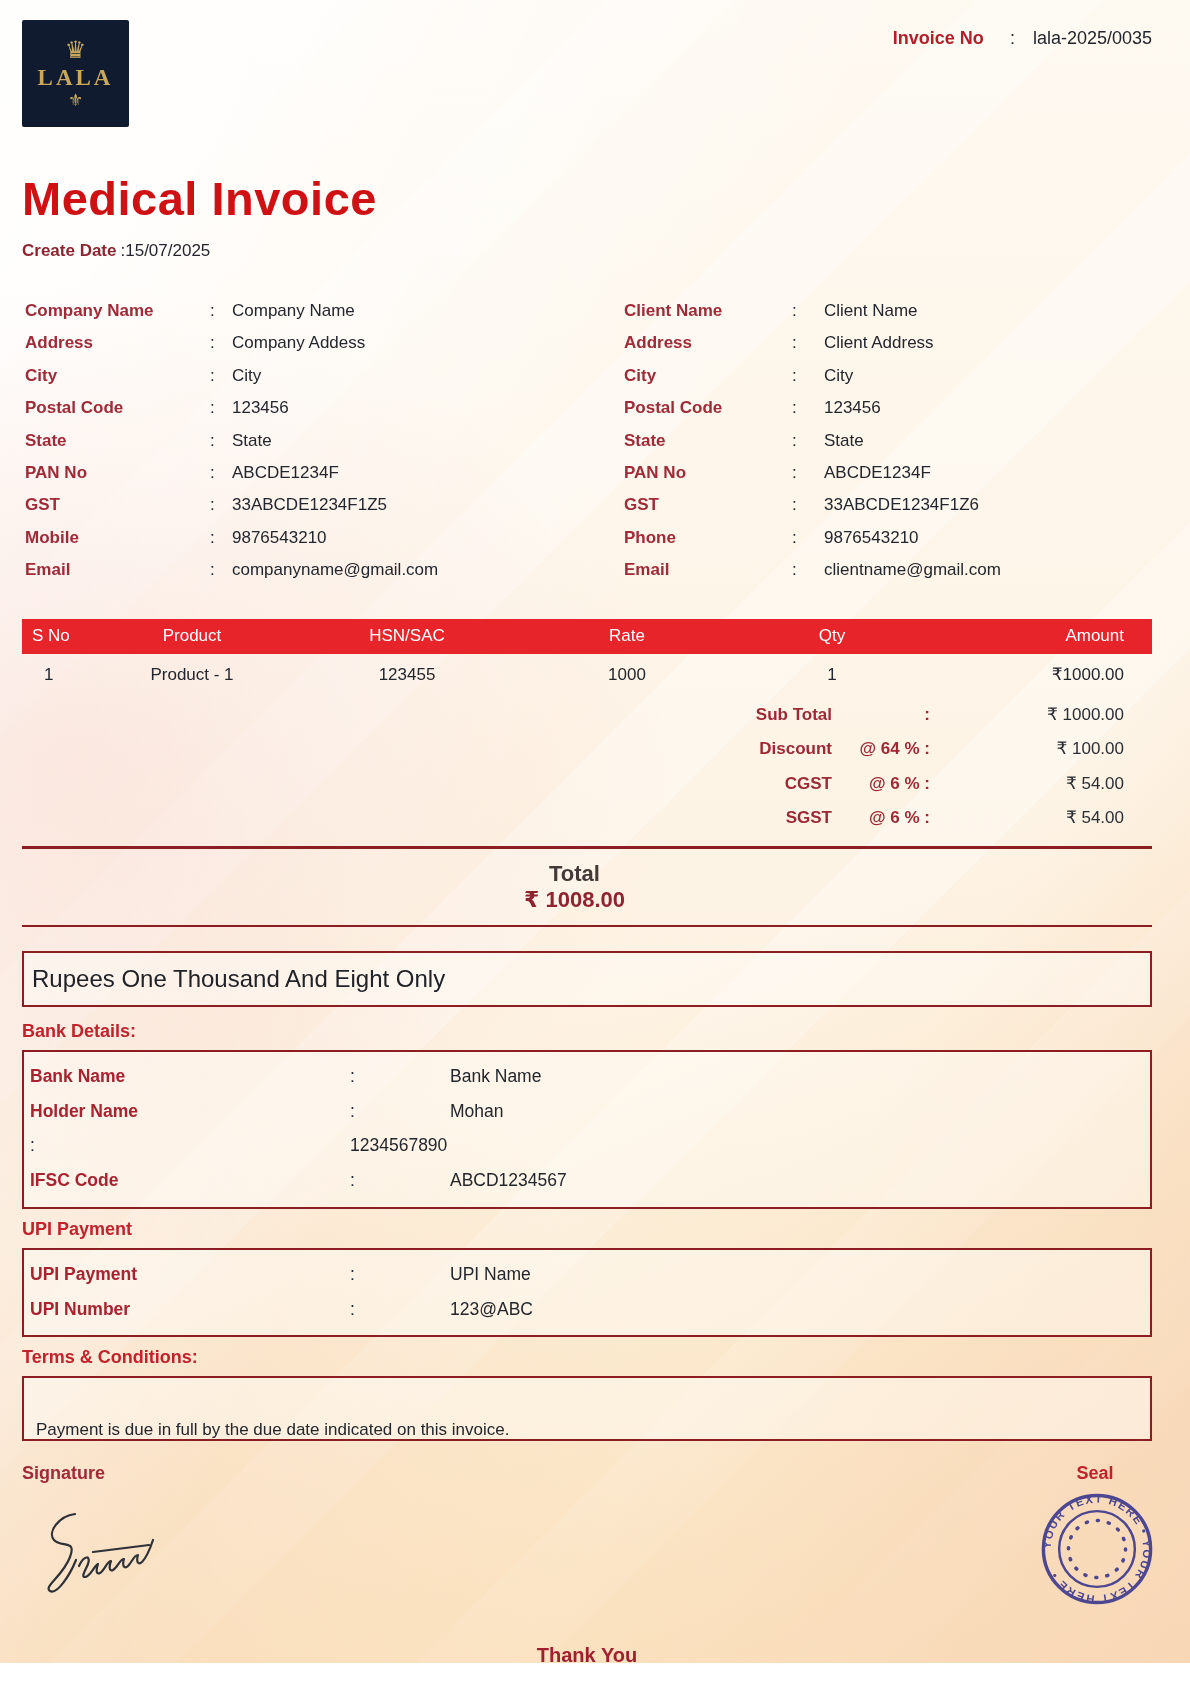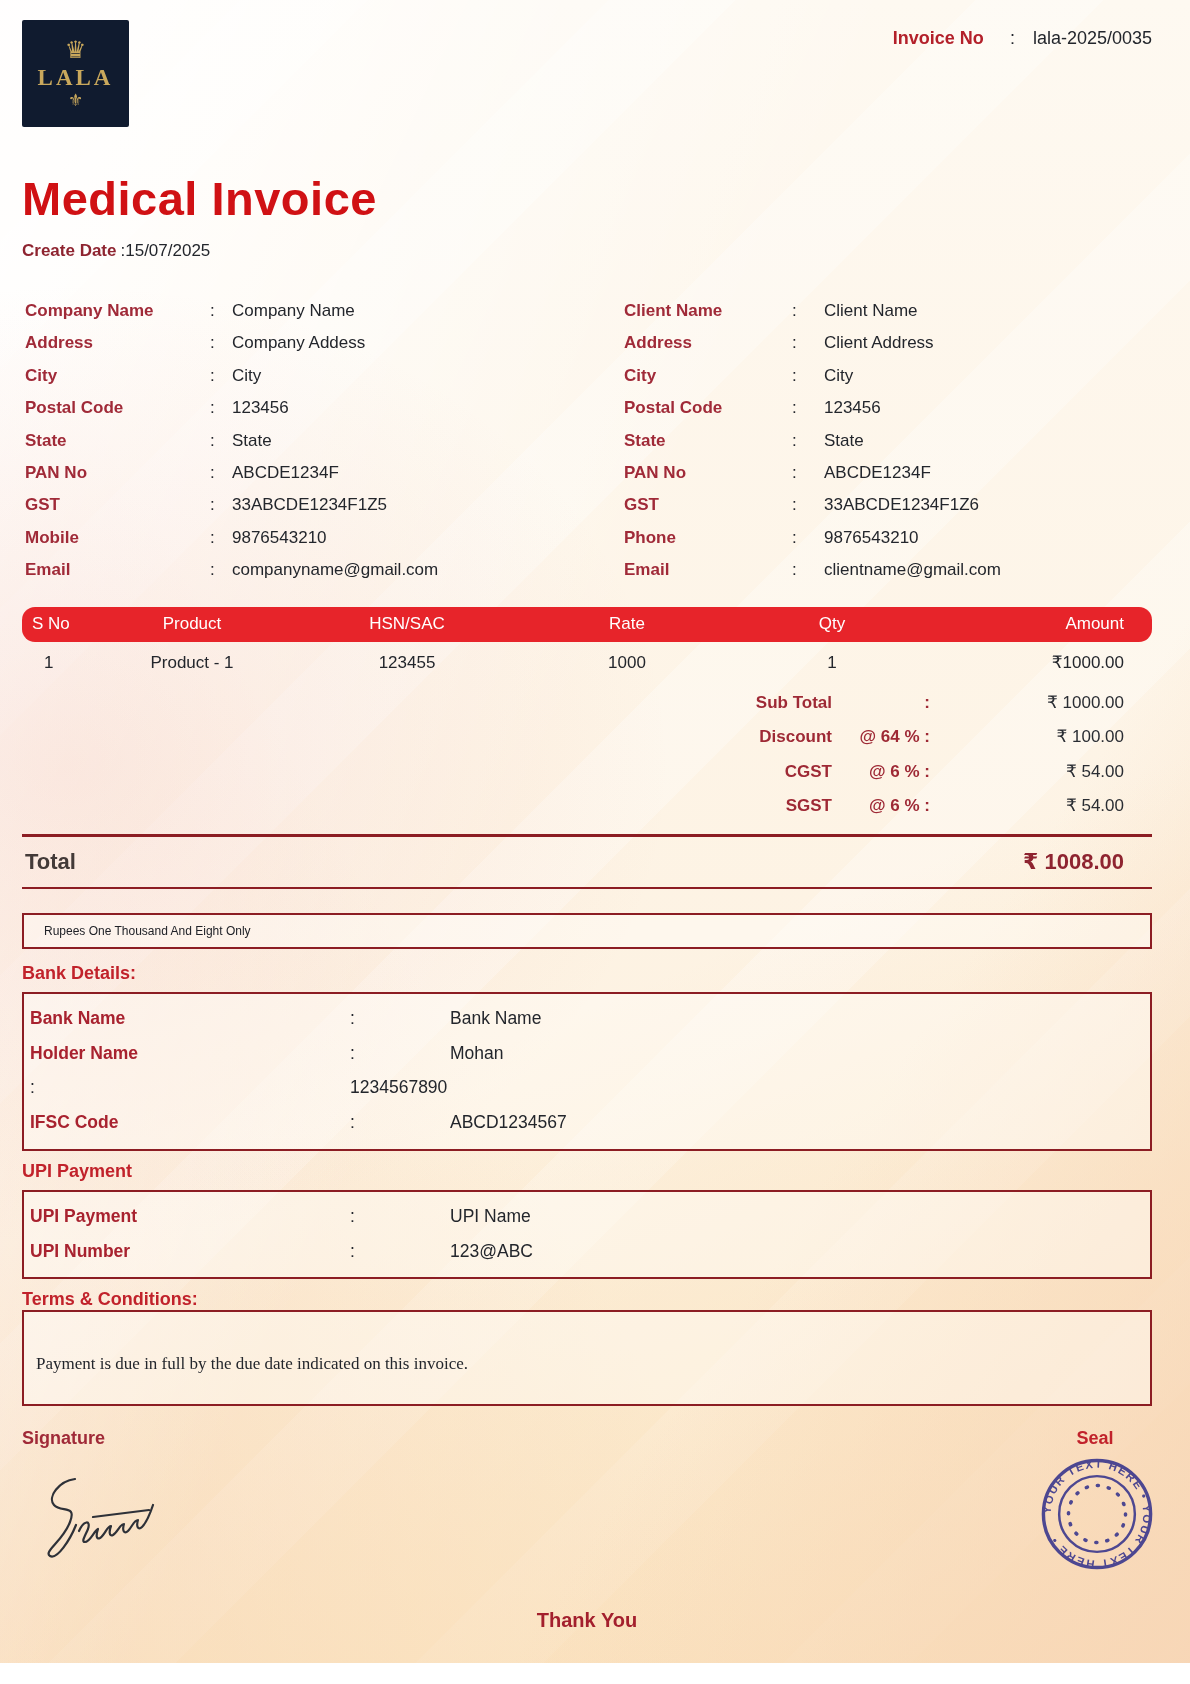--- a/index.html
+++ b/index.html
@@ -49,23 +49,23 @@
   .parties { margin-top:34px; display:grid; grid-template-columns:560px 1fr; }
   .party .frow { display:grid; line-height:32.4px; font-size:17px; }
   .party.left .frow { grid-template-columns:185px 22px 1fr; padding-left:3px; }
   .party.right .frow { grid-template-columns:168px 32px 1fr; padding-left:42px; }
   .party .flbl { color:#a02a38; font-weight:600; }
   .party .fcolon { color:#23262c; }
   .party .fval { color:#23262c; }
 
   
   .thead {
-    margin-top:20px; height:35px; background:#e7242a; color:#ffffff;
+    margin-top:32px; height:35px; background:#e7242a; color:#ffffff;
     display:grid; grid-template-columns:70px 200px 230px 210px 200px 1fr;
-    align-items:center; font-size:17px;border-radius:13px;
+    align-items:center; font-size:17px;
   }
   .thead .c0 { padding-left:10px; }
   .thead .c1,.thead .c2,.thead .c3,.thead .c4 { text-align:center; }
   .thead .c5 { text-align:right; padding-right:28px; }
   .trow {
     height:42px; display:grid; grid-template-columns:70px 200px 230px 210px 200px 1fr;
     align-items:center; font-size:17px; color:#23262c;
   }
   .trow .c0 { padding-left:22px; }
   .trow .c1,.trow .c2,.trow .c3,.trow .c4 { text-align:center; }
@@ -76,37 +76,38 @@
   .totals .trw { display:grid; grid-template-columns:142px 98px 194px; line-height:34.6px; font-size:17px; }
   .totals .tl { text-align:right; color:#9e2935; font-weight:600; }
   .totals .tp { text-align:right; color:#9e2935; font-weight:600; white-space:pre; }
   .totals .ta { text-align:right; color:#2a2d33; }
 
   
   .total-line {
     margin-top:10px; border-top:3px solid #8c1d23; border-bottom:2px solid #8c1d23;
     display:flex; justify-content:space-between; align-items:center;
     padding:12px 28px 12px 3px;
+    flex-direction:column;
   }
   .total-line .lbl { font-size:22px; color:#433a38; font-weight:600; }
   .total-line .amt { font-size:22px; color:#8e2430; font-weight:600; }
 
   
   .box { border:2px solid #8c1d23; background:rgba(255,253,249,0.45); }
-  .words-box { margin-top:24px; height:36px; display:flex; align-items:center; padding-left:20px; font-size:12px; color:#202228; }
+  .words-box { margin-top:24px; height:56px; display:flex; align-items:center; padding-left:8px; font-size:24px; color:#202228; }
   .sec-label { font-size:18px; color:#c1222b; font-weight:600; }
   .sec-bank { margin-top:14px; }
   .sec-upi { margin-top:10px; }
   .sec-terms { margin-top:10px; }
   .kv-box { margin-top:8px; padding:7px 0 9px; }
   .kv-box .krow { display:grid; grid-template-columns:320px 100px 1fr; line-height:34.7px; font-size:17.5px; padding-left:6px; }
   .kv-box .klbl { color:#a8222f; font-weight:600; }
   .kv-box .kcolon { color:#23262c; }
   .kv-box .kval { color:#23262c; }
-  .terms-box { height:96px; padding:42px 0 0 12px; font-size:17px; color:#23262c;font-family:Liberation Serif, serif; }
+  .terms-box { margin-top:8px; height:65px; padding:42px 0 0 12px; font-size:17px; color:#23262c; }
 
   
   .sig-seal { margin-top:22px; display:flex; justify-content:space-between; align-items:flex-start; }
   .sig-col .sec-label { color:#a02a38; }
   .sig-script { margin:16px 0 0 15px; display:block; }
   .seal-col { display:flex; flex-direction:column; align-items:center; }
   .seal-stamp { margin-top:6px; margin-right:-4px; display:block; opacity:0.92; }
 
   .thank-you { margin-top:36px; text-align:center; font-size:20px; color:#a31f2d; font-weight:600; }
 </style>

